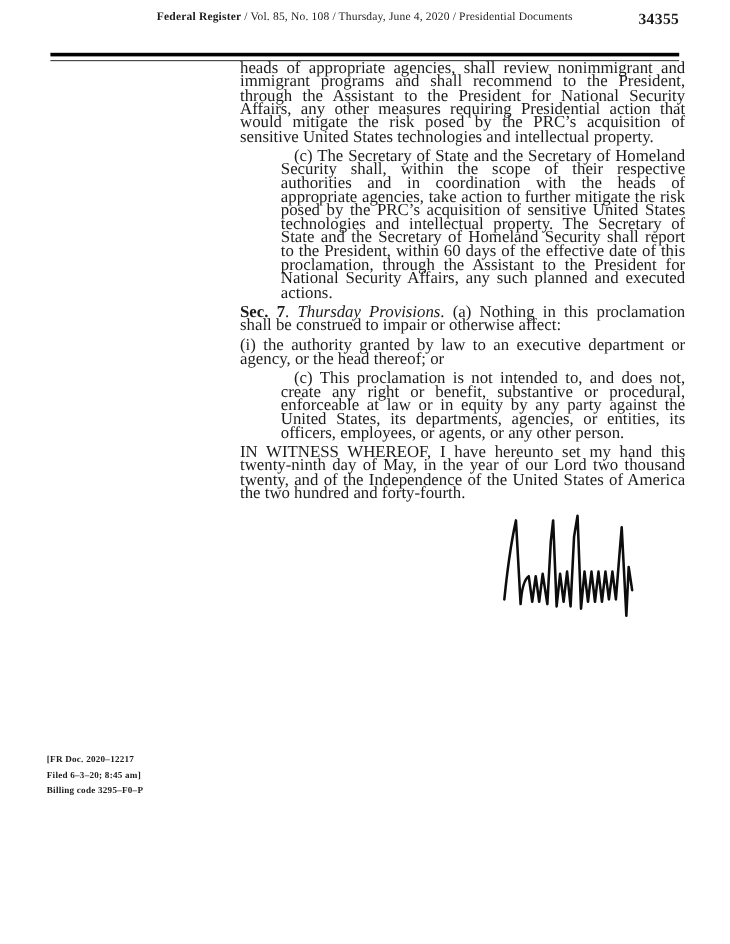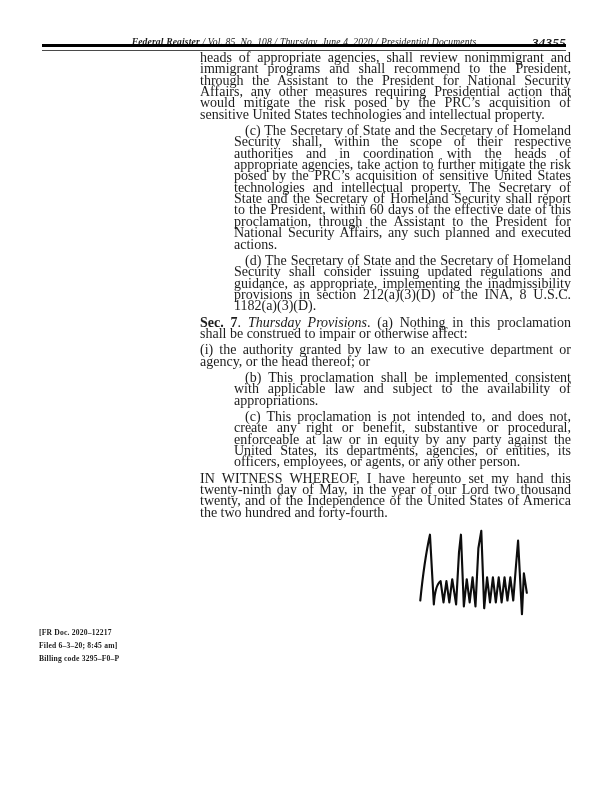--- a/index.html
+++ b/index.html
@@ -9,25 +9,24 @@
     height: 787px;
     background: #ffffff;
     font-family: "Liberation Serif", "DejaVu Serif", serif;
     color: #1c1c1c;
     overflow: hidden;
   }
   
   .header {
     position: absolute;
     left: 42px;
-    top: 36px;
+    top: 9px;
     width: 524px;
     height: 14px;
     font-size: 9.6px;
-    font-style: italic;
   }
   .header-line {
     position: absolute;
     left: 0; right: 0;
     text-align: center;
     white-space: nowrap;
     letter-spacing: 0.15px;
   }
   .header-journal { font-weight: bold; }
   .header-folio {
@@ -88,24 +87,22 @@
     <div class="header-folio">34355</div>
   </div>
   <div class="rule-block">
     <div class="rule-thick"></div>
     <div class="rule-thin"></div>
   </div>
 
   <div class="body-col">
     <p>heads of appropriate agencies, shall review nonimmigrant and immigrant programs and shall recommend to the President, through the Assistant to the President for National Security Affairs, any other measures requiring Presidential action that would mitigate the risk posed by the PRC’s acquisition of sensitive United States technologies and intellectual property.</p>
     <p class="indent">(c) The Secretary of State and the Secretary of Homeland Security shall, within the scope of their respective authorities and in coordination with the heads of appropriate agencies, take action to further mitigate the risk posed by the PRC’s acquisition of sensitive United States technologies and intellectual property. The Secretary of State and the Secretary of Homeland Security shall report to the President, within 60 days of the effective date of this proclamation, through the Assistant to the President for National Security Affairs, any such planned and executed actions.</p>
-    <p class="indent">(d) The Secretary of State and the Secretary of Homeland Security shall consider issuing updated regulations and guidance, as appropriate, implementing the inadmissibility provisions in section 212(a)(3)(D) of the INA, 8 U.S.C. 1182(a)(3)(D).</p>
     <p><span class="sec-label">Sec. 7</span><span>. </span><span class="sec-title">Thursday Provisions</span><span>. (a) Nothing in this proclamation shall be construed to impair or otherwise affect:</span></p>
     <p class="hang">(i) the authority granted by law to an executive department or agency, or the head thereof; or</p>
-    <p class="indent">(b) This proclamation shall be implemented consistent with applicable law and subject to the availability of appropriations.</p>
     <p class="indent">(c) This proclamation is not intended to, and does not, create any right or benefit, substantive or procedural, enforceable at law or in equity by any party against the United States, its departments, agencies, or entities, its officers, employees, or agents, or any other person.</p>
     <p>IN WITNESS WHEREOF, I have hereunto set my hand this twenty-ninth day of May, in the year of our Lord two thousand twenty, and of the Independence of the United States of America the two hundred and forty-fourth.</p>
 
     <div class="signature-block">
       <svg width="158" height="92" viewBox="0 0 158 95" xmlns="http://www.w3.org/2000/svg">
         <path d="M7,78 C9,58 13,28 17,10 L21,82 C22,68 25,60 28,58 L31,80
                  L34,58 L37,80 L40,56 L44,82
                  L47,28 L49,10 L52,84
                  L55,56 L58,80 L61,54 L64,84
                  L67,24 L70,6 L73,86

